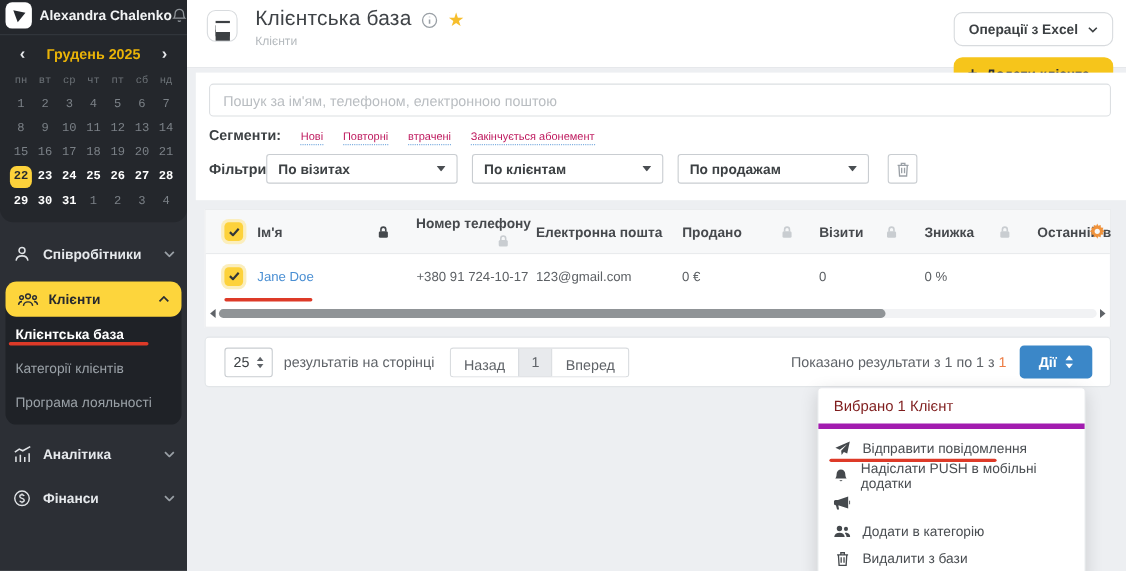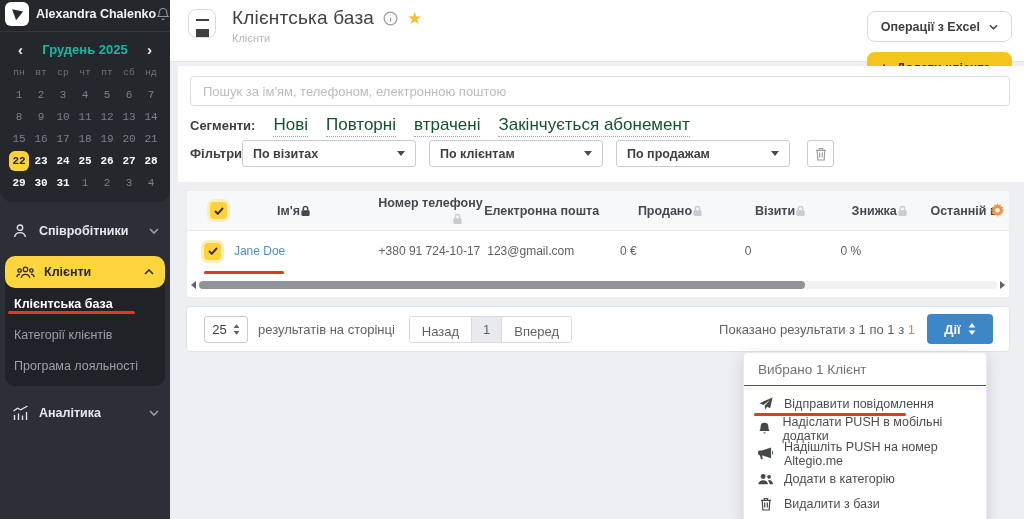--- a/index.html
+++ b/index.html
@@ -8,21 +8,21 @@
 
   
   .sidebar { position:absolute; left:0; top:0; width:170px; height:519px; background:#2c2f35; }
   .side-top { background:#24272c; border-radius:0 0 12px 12px; padding-bottom:6px; }
   .user-row { display:flex; align-items:center; padding:2px 10px 5px 5px; border-bottom:1px solid #34383d; cursor:pointer; }
   .logo { width:24px; height:24px; background:#fff; border-radius:6px; display:flex; align-items:center; justify-content:center; flex:none; }
   .user-name { color:#f1f3f4; font-size:12.5px; font-weight:bold; margin-left:7px; white-space:nowrap; }
   .bell { margin-left:auto; display:flex; }
   .cal { padding:8px 8px 2px; }
   .cal-nav { display:flex; align-items:center; justify-content:space-between; padding:2px 10px 6px; }
-  .cal-title { color:#14b8a6; font-size:13px; font-weight:bold; }
+  .cal-title { color:#eab308; font-size:13px; font-weight:bold; }
   .cal-arrow { color:#e8eaed; font-size:15px; font-weight:bold; cursor:pointer; line-height:1; }
   .cal-grid { display:grid; grid-template-columns:repeat(7,1fr);font-family:Liberation Mono, monospace; }
   .wd { color:#6d7артикул378; }
   .cal-grid .wd { color:#6d7378; font-size:9.5px; text-align:center; padding:4px 0 6px; }
   .cal-grid .day { height:22px; display:flex; align-items:center; justify-content:center; font-size:11px; color:#7b8187; cursor:pointer; }
   .cal-grid .day.normal { color:#ffffff; font-weight:bold; }
   .cal-grid .day.selected { color:#24272c; }
   .day.selected i { font-style:normal; background:#fdd23b; color:#26292e; width:20px; height:20px; border-radius:6px; display:flex; align-items:center; justify-content:center; font-weight:bold; }
   .menu { padding-top:14px; }
   .m-item { display:flex; align-items:center; height:30px; margin:0 11px 10px; color:#e6e9ec; font-size:12.5px; font-weight:bold; cursor:pointer; }
@@ -50,30 +50,30 @@
   .hdr-actions { position:absolute; right:12px; top:11px; display:flex; gap:10px;flex-direction:column; }
   .btn-excel { height:31px; padding:0 13px; border:1px solid #d8dbde; border-radius:8px; background:#fff; font-size:12.5px; font-weight:bold; color:#3c4043; display:flex; align-items:center; gap:9px; cursor:pointer; font-family:inherit; }
   .btn-add { height:31px; padding:0 13px; border:none; border-radius:8px; background:#f6c51b; font-size:12.5px; font-weight:bold; color:#2b2f33; display:flex; align-items:center; gap:8px; cursor:pointer; font-family:inherit; }
   .btn-add .plus { font-size:15px; font-weight:bold; }
 
   .panel1 { position:absolute; left:8px; top:66px; width:988px; height:116px; background:#fff; }
   .search { position:absolute; left:12px; top:10px; width:820px; height:30px; border:1px solid #dcdfe2; border-radius:4px; padding:0 12px; font-size:13px; color:#3c4043; font-family:inherit; outline:none; }
   .search::placeholder { color:#b9bdc1; }
   .seg-row { position:absolute; left:12px; top:49px; display:flex; align-items:baseline; gap:18px; }
   .seg-label { font-size:13px; font-weight:bold; color:#3c4043; }
-  .seg-link { font-size:17px; color:#14532d; text-decoration:none; border-bottom:1px dotted #7fb0e0; padding-bottom:1px; cursor:pointer; }
+  .seg-link { font-size:10px; color:#be185d; text-decoration:none; border-bottom:1px dotted #7fb0e0; padding-bottom:1px; cursor:pointer; }
   .fil-row { position:absolute; left:12px; top:74px; display:flex; align-items:center; }
   .fil-label { font-size:13px; font-weight:bold; color:#3c4043; width:52px; }
   .fsel { width:174px; height:27px; border:1px solid #c9cdd1; border-radius:3px; background:#fff; display:flex; align-items:center; justify-content:space-between; padding:0 10px; font-size:12.5px; font-weight:bold; color:#3c4043; margin-right:13px; cursor:pointer; }
   .trash-btn { width:27px; height:27px; border:1px solid #c9cdd1; border-radius:3px; background:#fff; display:flex; align-items:center; justify-content:center; margin-left:4px; cursor:pointer; }
   .btn-find { position:absolute; right:9px; top:74px; width:93px; height:27px; background:#ebb35c; border:none; border-radius:4px; color:#fff; font-size:12.5px; font-weight:bold; cursor:pointer; font-family:inherit; }
 
   .table-card { position:absolute; left:16px; top:190px; width:824px; height:108px; background:#fff; border:1px solid #eaecee; }
   .thead { display:flex; height:40px; background:#f7f8f9; border-bottom:1px solid #e9ebed; align-items:center; }
-  .th { display:flex; align-items:center; justify-content:center; padding-right:24px; font-size:12.5px; font-weight:bold; color:#46494d; white-space:nowrap; height:100%; }
+  .th { display:flex; align-items:center; justify-content:space-between; padding-right:24px; font-size:12.5px; font-weight:bold; color:#46494d; white-space:nowrap; height:100%; }
   .th .lbl { line-height:40px; }
   .th-phone { flex-direction:column; align-items:flex-start; justify-content:flex-start; padding-top:4px; }
   .th-phone .lbl { line-height:16px; }
   .th-phone svg { align-self:flex-end; margin-top:2px; }
   .trow { display:flex; height:40px; align-items:center; }
   .td { font-size:12px; color:#5d6165; white-space:nowrap; }
   .td.link { color:#4a8fd3; cursor:pointer; }
   .cb-wrap { display:flex; }
   .cb { width:17px; height:17px; background:#fdd23b; border-radius:4px; display:flex; align-items:center; justify-content:center; box-shadow:0 0 0 3px #fbeebd; cursor:pointer; margin-left:17px; }
   .gear { position:absolute; right:4px; top:12px; display:flex; cursor:pointer; }
@@ -91,21 +91,21 @@
   .pgroup { display:flex; margin-left:14px; border:1px solid #d9dcdf; border-radius:3px; overflow:hidden; height:27px; }
   .pbtn { display:flex; align-items:center; padding:15px 12px; font-size:13px; color:#5f6368; cursor:pointer; background:#fff; }
   .pbtn + .pbtn { border-left:1px solid #d9dcdf; }
   .pcur { background:#e8eaed; padding:0 11px; }
   .spacer { flex:1; }
   .summary { font-size:13px; color:#5f6368; }
   .summary b { color:#ed7d45; font-weight:normal; }
   .btn-actions { margin-left:12px; width:66px; height:30px; background:#3b87c8; border:none; border-radius:4px; color:#fff; font-size:13px; font-weight:bold; display:flex; align-items:center; justify-content:center; gap:7px; cursor:pointer; font-family:inherit; }
 
   .dropdown { position:absolute; left:573px; top:352px; width:244px; background:#fff; border:1px solid #e6e8eb; border-radius:4px; box-shadow:0 5px 16px rgba(0,0,0,.14); z-index:5; }
-  .dd-header { padding:9px 14px 8px; font-size:13.5px; color:#737373; border-bottom:1px solid #a21caf; }
+  .dd-header { padding:9px 14px 8px; font-size:13.5px; color:#7f1d1d; border-bottom:5px solid #a21caf; }
   .dd-items { padding:5px 0 8px; }
   .dd-item { position:relative; display:flex; align-items:center; gap:11px; height:25px; padding:0 14px; font-size:12.5px; color:#4a4e52; cursor:pointer; }
   .dd-item .ic { width:15px; display:flex; justify-content:center; }
   .dd-item .ann { left:10px; top:22px; width:152px; }
 </style>
 </head>
 <body>
 
 <aside class="sidebar">
   <div class="side-top">
@@ -236,20 +236,34 @@
           </svg>
       </span>
       <span>Аналітика</span>
       <span class="chev">
         <svg width="10" height="6" viewBox="0 0 10 6" fill="none" stroke="#9aa0a6" stroke-width="1.6">
             <path d="M1 1l4 4 4-4"></path>
           </svg>
       </span>
     </div>
 
+    <div class="m-item">
+      <span class="m-ic">
+        <svg width="16" height="16" viewBox="0 0 16 16" fill="none" stroke="#dfe2e5" stroke-width="1.3">
+            <circle cx="8" cy="8" r="6.6"></circle>
+            <path d="M10 5.9c-.4-.8-1.1-1.2-2-1.2-1.2 0-2 .7-2 1.6 0 2.3 4 1.2 4 3.5 0 .9-.8 1.6-2 1.6-.9 0-1.6-.4-2-1.2M8 3.6v1.1M8 11.4v1.1"></path>
+          </svg>
+      </span>
+      <span>Фінанси</span>
+      <span class="chev">
+        <svg width="10" height="6" viewBox="0 0 10 6" fill="none" stroke="#9aa0a6" stroke-width="1.6">
+            <path d="M1 1l4 4 4-4"></path>
+          </svg>
+      </span>
+    </div>
   </div>
 </aside>
 
 <main class="main">
   <header class="hdr">
     <button class="burger">
         <span></span>
       </button>
     <div class="title-wrap">
       <div class="title-row">
@@ -452,21 +466,20 @@
           </span>
           <span>Надіслати PUSH в мобільні додатки</span>
         </div>
         <div class="dd-item">
           <span class="ic">
             <svg width="15" height="13" viewBox="0 0 16 14" fill="#45494d">
               <path d="M14 .5 4 3.8H1.6A1.6 1.6 0 0 0 0 5.4v1.9a1.6 1.6 0 0 0 1.6 1.6H2l1.1 4.3h2L4.3 9h-.1L14 12.2z"></path>
               <rect x="15" y="4.5" width="1" height="3.5"></rect>
             </svg>
           </span>
-          <span>Надішліть PUSH на номер Altegio.me</span>
         </div>
         <div class="dd-item">
           <span class="ic">
             <svg width="15" height="12" viewBox="0 0 16 12" fill="#45494d">
               <circle cx="5.5" cy="3.3" r="2.6"></circle>
               <path d="M.4 11.5C.6 8.9 2.7 7.4 5.5 7.4s4.9 1.5 5.1 4.1z"></path>
               <circle cx="11.8" cy="3.7" r="2"></circle>
               <path d="M11.6 7.1c2.3.2 4.2 1.5 4.4 4.4h-3.6a5.3 5.3 0 0 0-1.7-3.6z"></path>
             </svg>
           </span>

